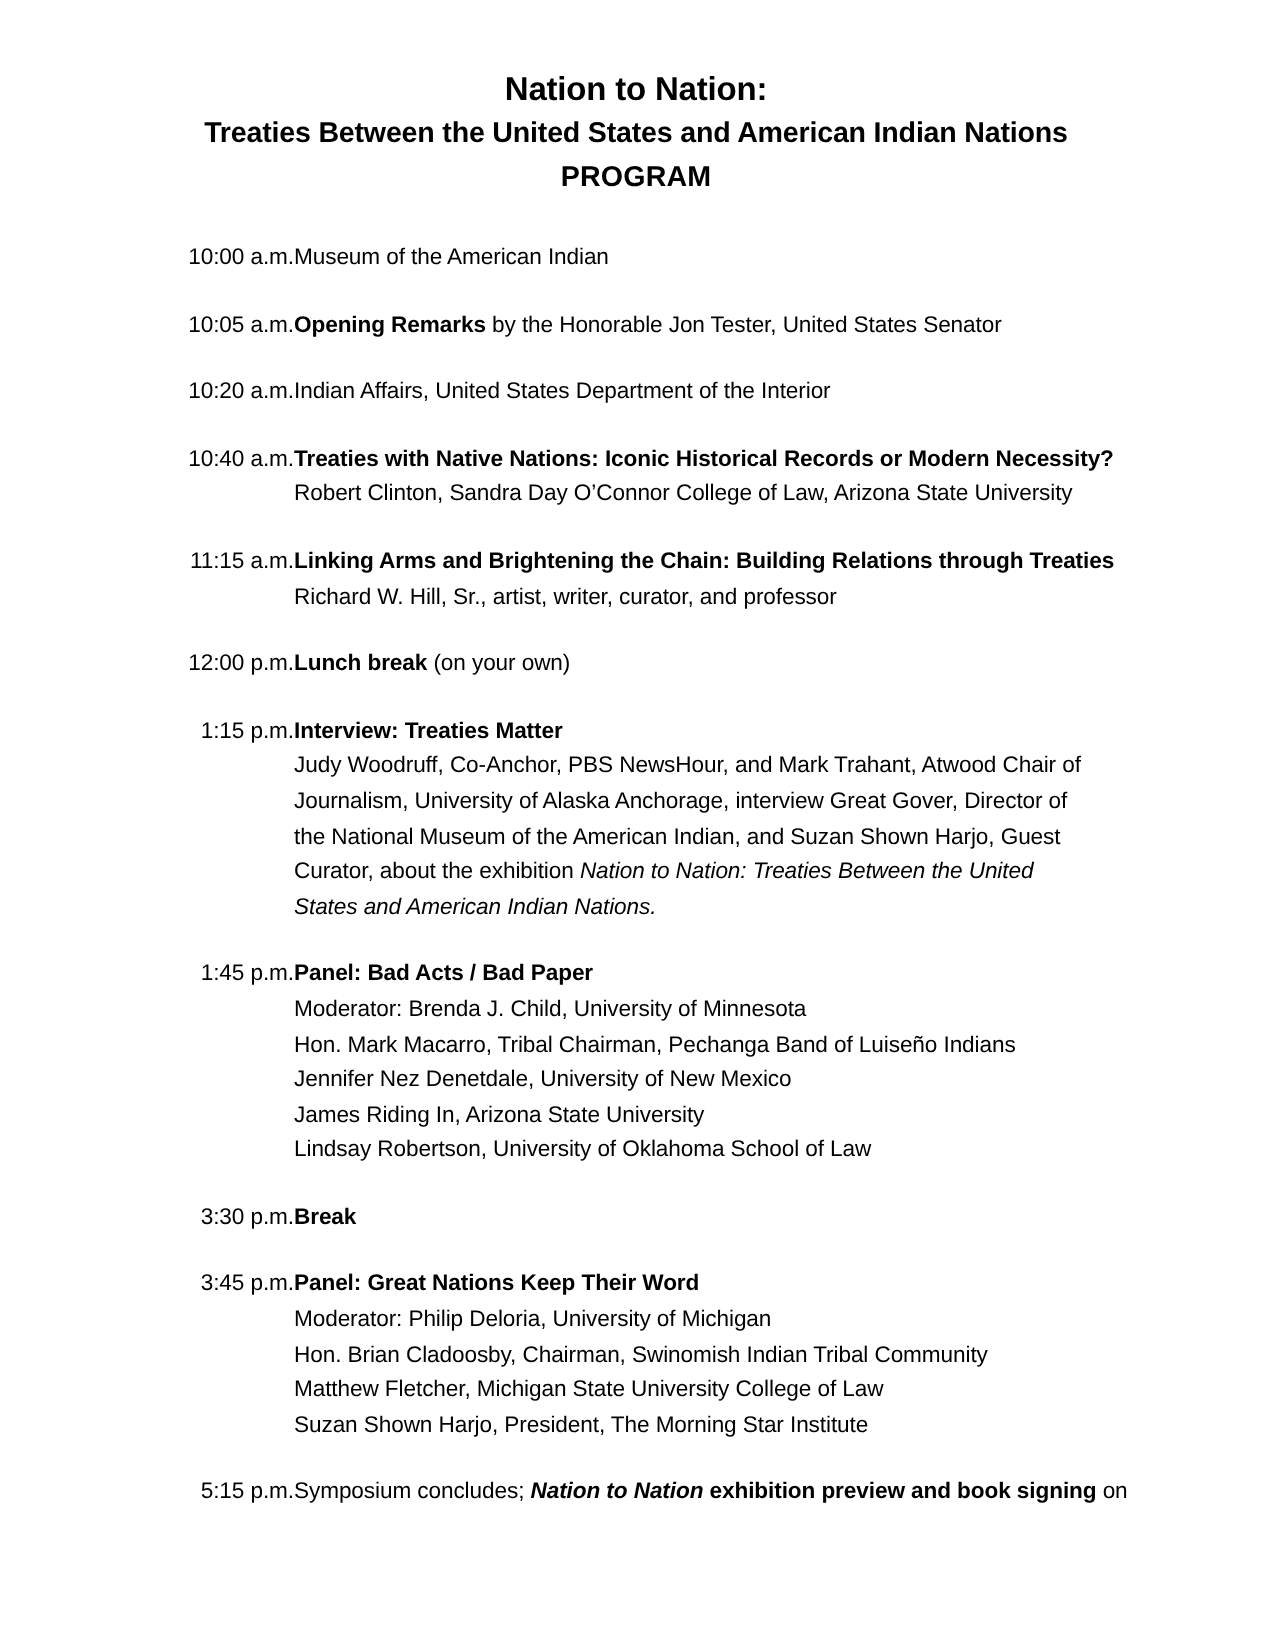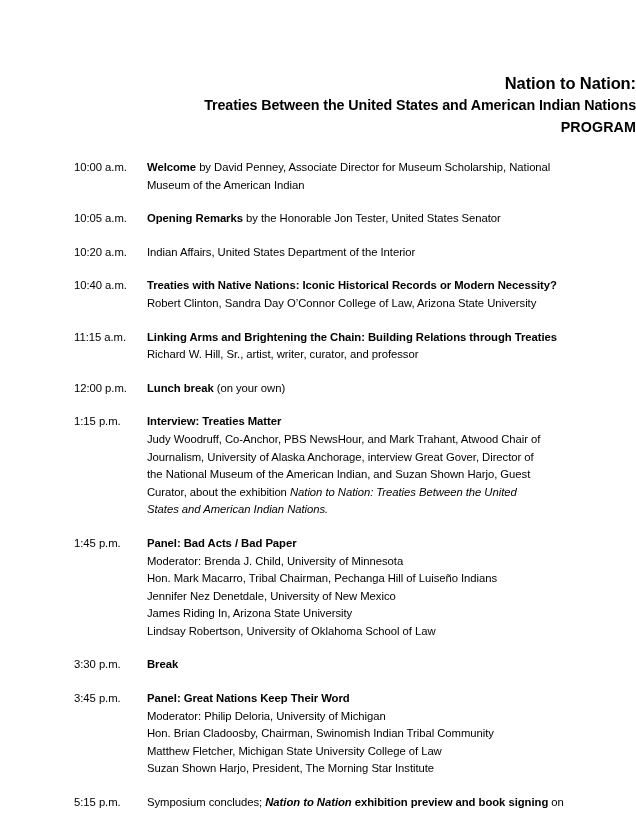--- a/index.html
+++ b/index.html
@@ -17,22 +17,22 @@
   .page {
     position: relative;
     width: 636px;
     height: 823px;
     background: #ffffff;
     box-sizing: border-box;
     padding: 0;
     overflow: hidden;
   }
   .title-block {
-    padding-top: 72px;
-    text-align: right;
+    padding-top: 34px;
+    text-align: center;
     font-weight: bold;
   }
   .title-line1 {
     font-size: 16.5px;
     line-height: 22px;
     letter-spacing: -0.1px;
   }
   .title-line2 {
     font-size: 14.3px;
     line-height: 22px;
@@ -56,20 +56,21 @@
   .entry:last-child {
     margin-bottom: 0;
   }
   .time {
     width: 73px;
     flex: 0 0 73px;
     font-size: 11.3px;
     line-height: 17.6px;
     letter-spacing: -0.05px;
     white-space: nowrap;
+    text-align: right;
   }
   .detail {
     flex: 1 1 auto;
     font-size: 11.3px;
     line-height: 17.6px;
     letter-spacing: -0.05px;
   }
   .detail .ln {
     display: block;
   }
@@ -85,21 +86,20 @@
   <div class="title-block">
     <div class="title-line1">Nation to Nation:</div>
     <div class="title-line2">Treaties Between the United States and American Indian Nations</div>
     <div class="title-line3">PROGRAM</div>
   </div>
 
   <div class="program">
       <div class="entry">
         <div class="time">10:00 a.m.</div>
         <div class="detail">
-          <span class="ln"><span class="b">Welcome</span><span> by David Penney, Associate Director for Museum Scholarship, National</span></span>
           <span class="ln"><span>Museum of the American Indian</span></span>
         </div>
       </div>
       <div class="entry">
         <div class="time">10:05 a.m.</div>
         <div class="detail">
           <span class="ln"><span class="b">Opening Remarks</span><span> by the Honorable Jon Tester, United States Senator</span></span>
         </div>
       </div>
       <div class="entry">
@@ -137,21 +137,21 @@
           <span class="ln"><span>the National Museum of the American Indian, and Suzan Shown Harjo, Guest</span></span>
           <span class="ln"><span>Curator, about the exhibition </span><span class="i">Nation to Nation: Treaties Between the United</span></span>
           <span class="ln"><span class="i">States and American Indian Nations.</span></span>
         </div>
       </div>
       <div class="entry">
         <div class="time">1:45 p.m.</div>
         <div class="detail">
           <span class="ln"><span class="b">Panel: Bad Acts / Bad Paper</span></span>
           <span class="ln"><span>Moderator: Brenda J. Child, University of Minnesota</span></span>
-          <span class="ln"><span>Hon. Mark Macarro, Tribal Chairman, Pechanga Hill of Luiseño Indians</span></span>
+          <span class="ln"><span>Hon. Mark Macarro, Tribal Chairman, Pechanga Band of Luiseño Indians</span></span>
           <span class="ln"><span>Jennifer Nez Denetdale, University of New Mexico</span></span>
           <span class="ln"><span>James Riding In, Arizona State University</span></span>
           <span class="ln"><span>Lindsay Robertson, University of Oklahoma School of Law</span></span>
         </div>
       </div>
       <div class="entry">
         <div class="time">3:30 p.m.</div>
         <div class="detail">
           <span class="ln"><span class="b">Break</span></span>
         </div>

